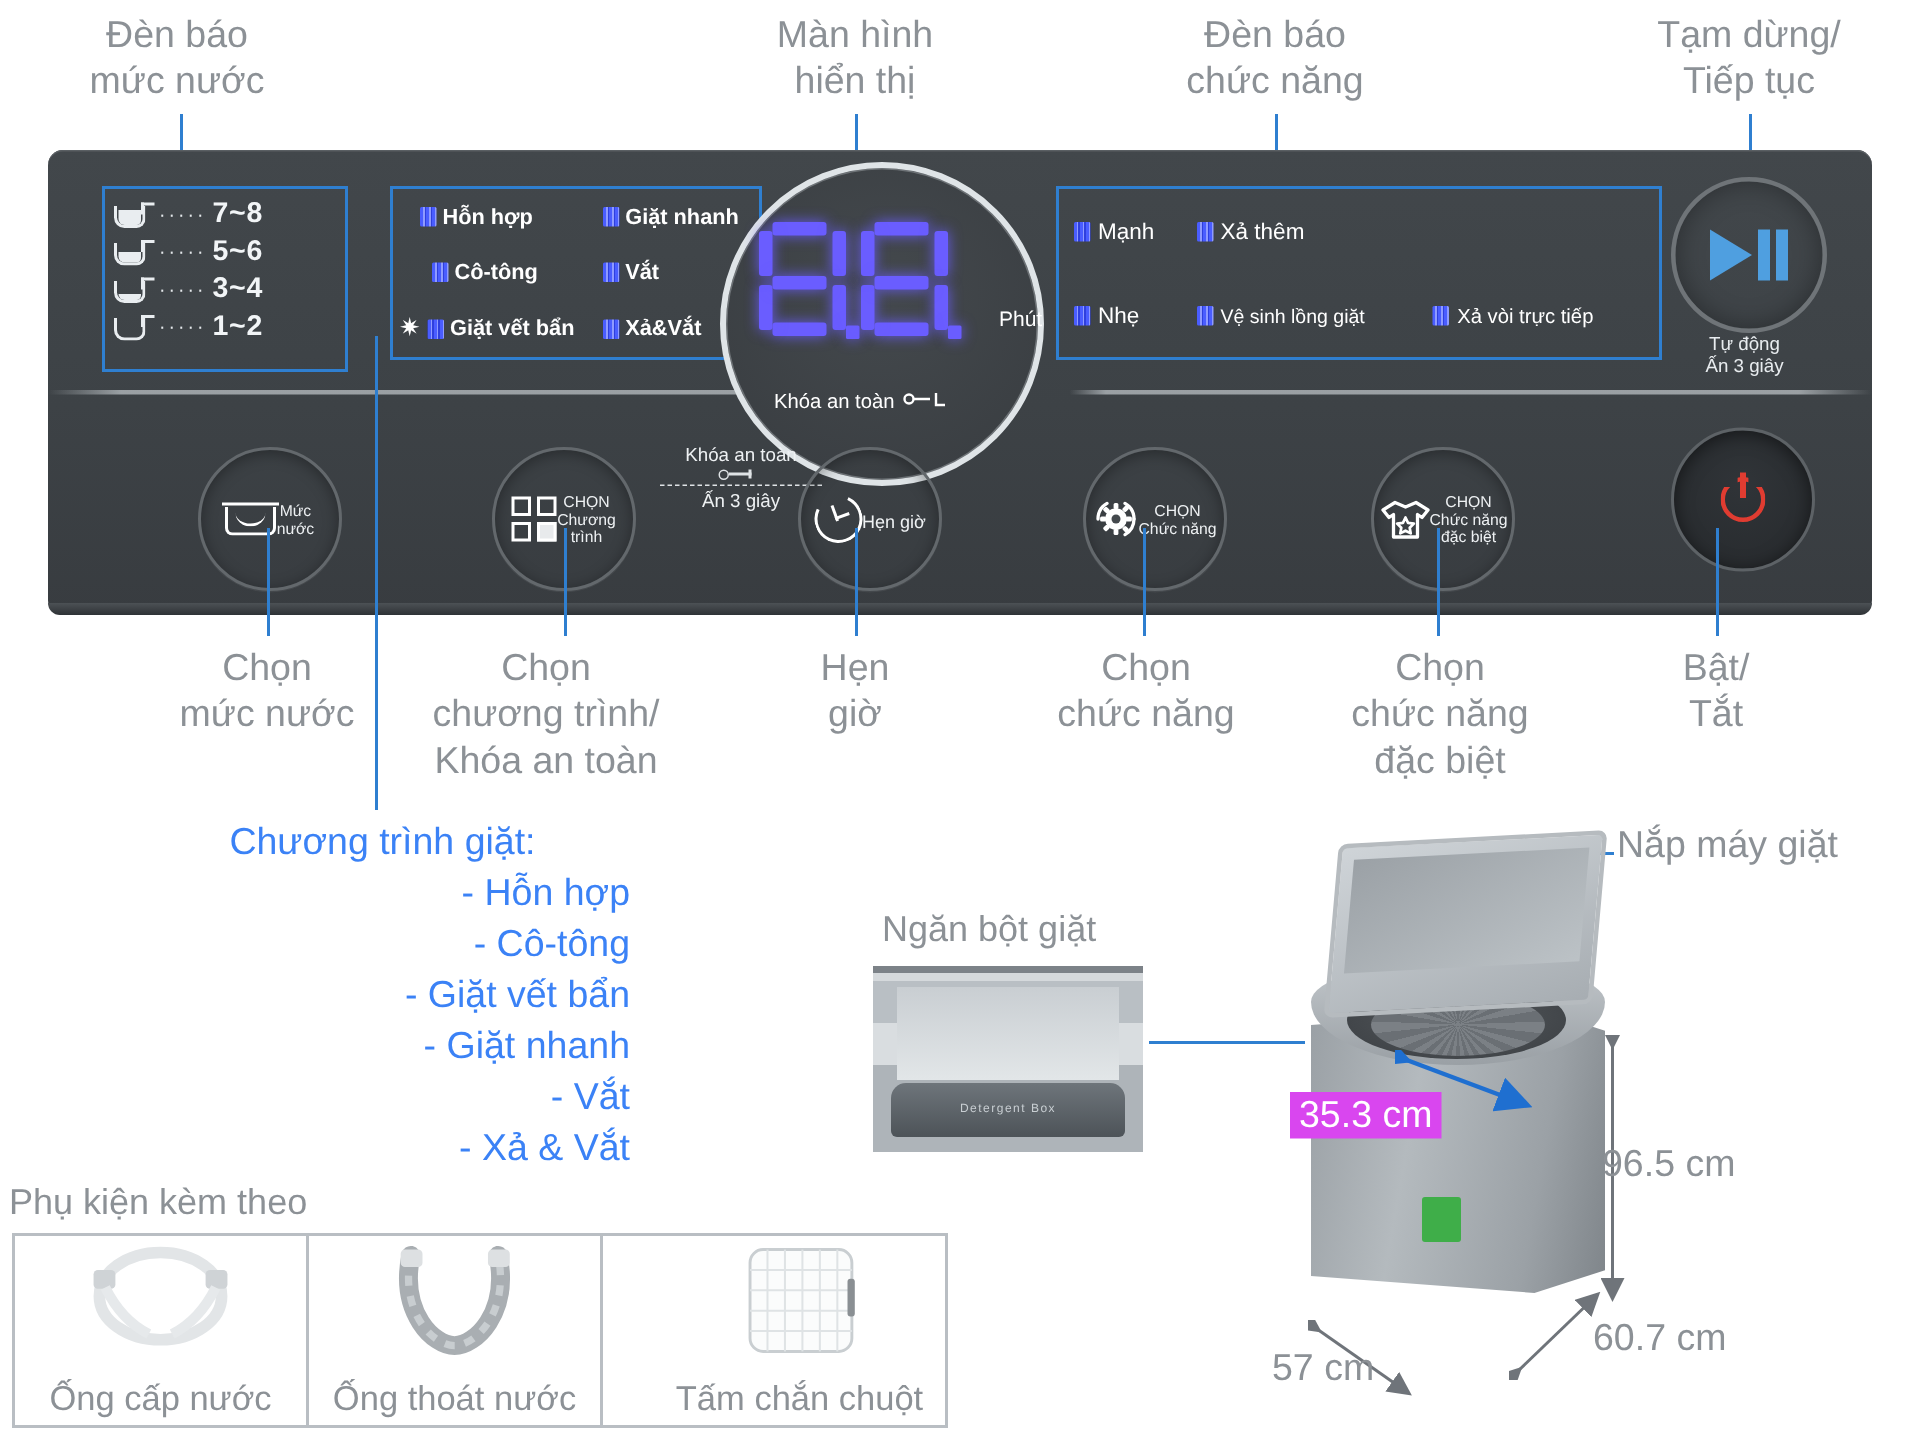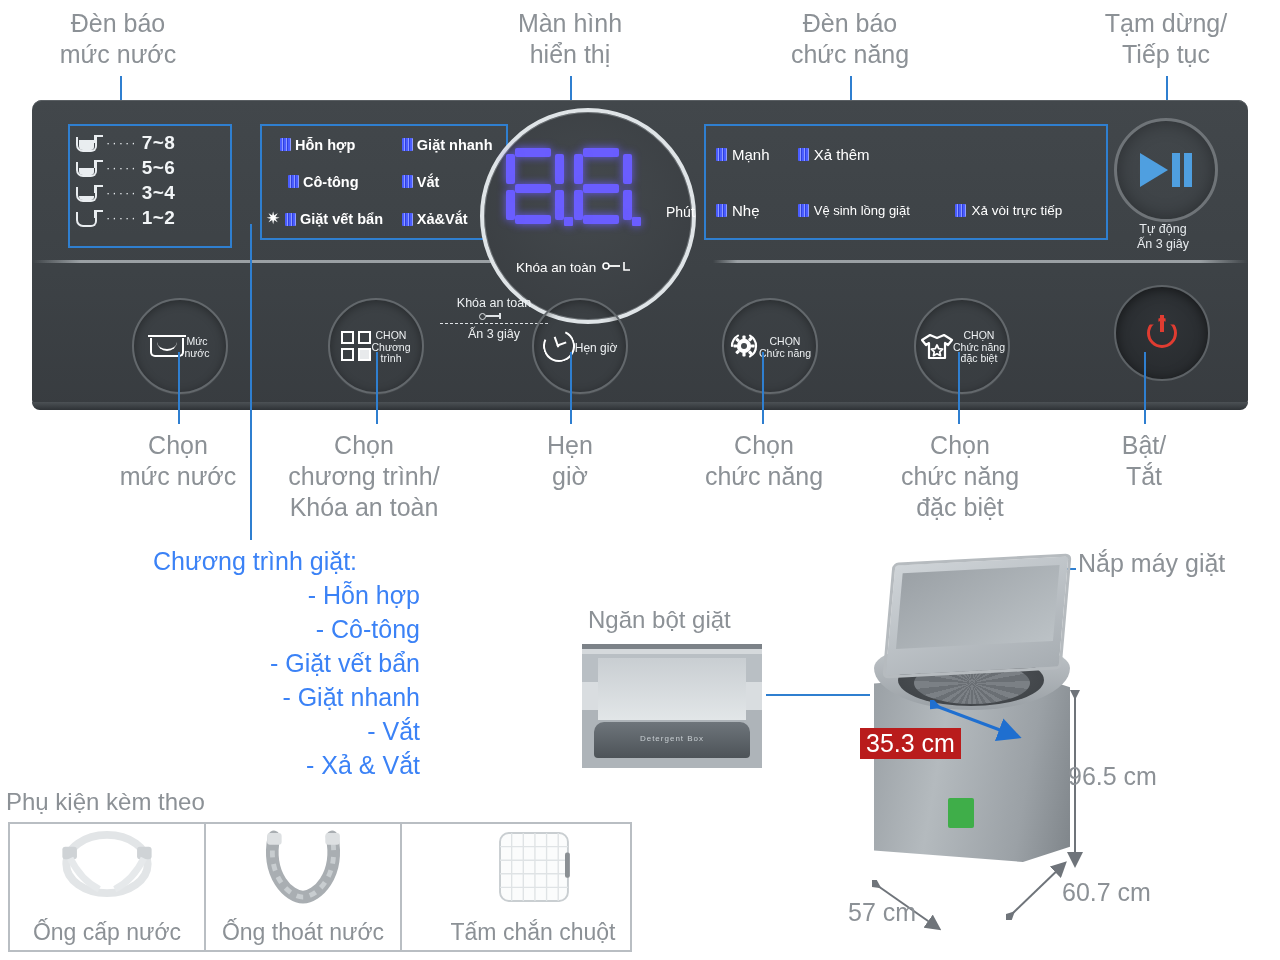--- a/index.html
+++ b/index.html
@@ -180,21 +180,21 @@
     background:radial-gradient(ellipse at 50% 45%,#55595d,#3a3e42);border-radius:50%;}
   .wdrum{position:absolute;left:62px;top:96px;width:116px;height:42px;border-radius:50%;
     background:repeating-conic-gradient(from 0deg,#6a6f74 0deg 8deg,#7b8085 8deg 16deg);}
   .wlid{position:absolute;left:36px;top:-8px;width:178px;height:116px;
     background:linear-gradient(160deg,#cfd4d8,#a7adb2);
     transform:skewX(-8deg) rotate(-3deg);border-radius:6px;
     border:3px solid #b6bbbf;box-sizing:border-box;}
   .wlid .glass{position:absolute;left:8px;top:8px;right:8px;bottom:26px;background:linear-gradient(150deg,#9ba1a6,#bcc2c6);}
   .wlabel{position:absolute;left:96px;top:232px;width:26px;height:30px;background:#3fae49;border-radius:2px;}
   .dimtxt{position:absolute;color:#8c9196;font-size:25px;white-space:nowrap;}
-  #d353{position:absolute;left:860px;top:728px;background:#b91c1c;color:#fff;font-size:25px;padding:1px 6px;}
+  #d353{position:absolute;left:860px;top:728px;background:#d946ef;color:#fff;font-size:25px;padding:1px 6px;}
 </style>
 </head>
 <body>
 
 <div class="abs callout" style="left:18px;top:8px;width:200px;">Đèn báo
 mức nước</div>
 <div class="lead" style="left:120px;top:76px;height:26px;"></div>
 
 <div class="abs callout" style="left:470px;top:8px;width:200px;">Màn hình
 hiển thị</div>

